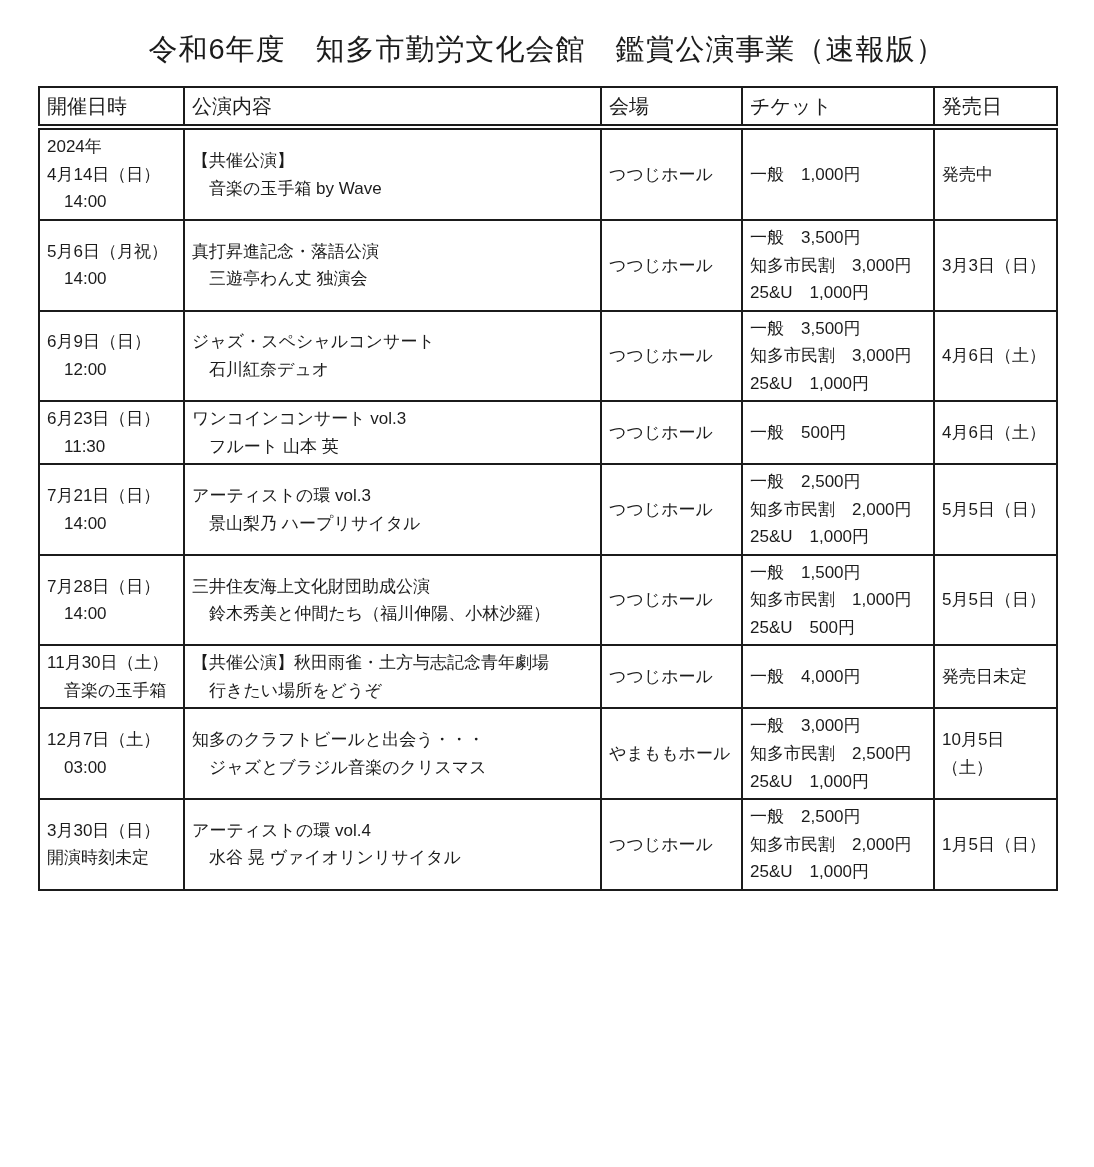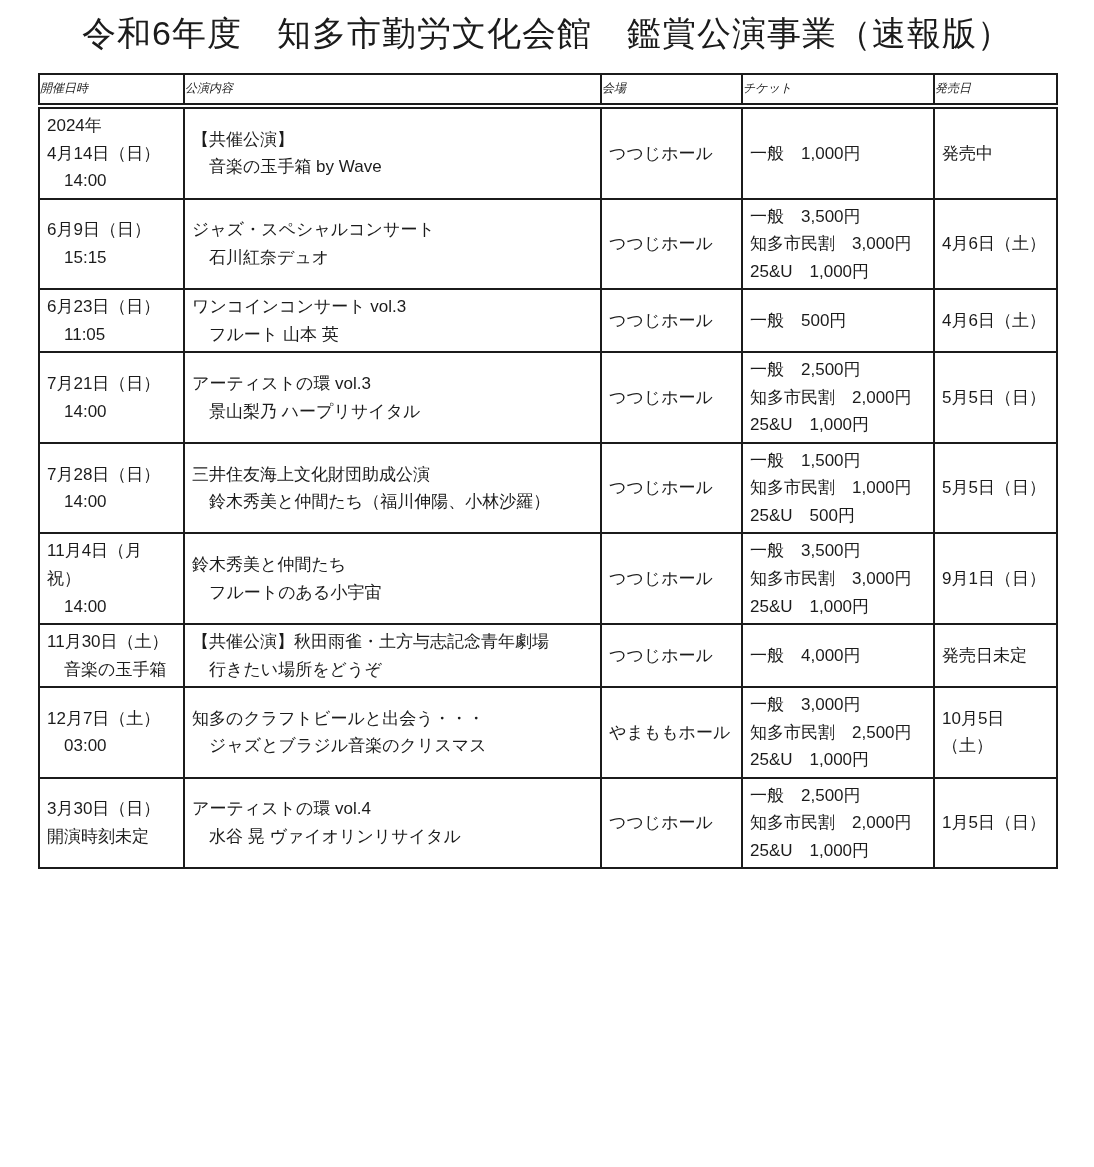--- a/index.html
+++ b/index.html
@@ -12,49 +12,48 @@
   body {
     width: 1094px;
     min-height: 1167px;
     box-sizing: border-box;
   }
   .page {
     padding: 8px 38px 20px 38px;
   }
   .page-title {
     text-align: center;
-    font-size: 34px;
+    font-size: 29px;
     font-weight: 500;
     letter-spacing: 1px;
-    margin: 3px 0 16px 0;
+    margin: 22px 0 16px 0;
     white-space: nowrap;
   }
   table.schedule {
     border-collapse: collapse;
     table-layout: fixed;
     width: 1018px;
     font-size: 17px;
   }
   table.schedule th,
   table.schedule td {
     border: 2px solid #1b1b1b;
     padding: 3px 7px;
     vertical-align: middle;
     text-align: left;
     white-space: pre-wrap;
     line-height: 1.62;
     overflow: hidden;
   }
   table.schedule th {
     font-weight: normal;
-    font-size: 12px;
+    font-size: 20px;
     height: 24px;
-    padding: 2px 0;
+    padding: 2px 7px;
     border-bottom: 6px double #1b1b1b;
-    font-style: italic;
   }
   td.c-date    { padding-left: 5px; border-radius: 8px; }
   td.c-content { padding-left: 9px; }
   td.c-venue   { }
   td.c-ticket  { }
   td.c-sale    { }
   tr.body-row td { height: 52px; }
 </style>
 </head>
 <body>
@@ -85,33 +84,44 @@
           <td class="c-date">2024年
 4月14日（日）
 　14:00</td>
           <td class="c-content">【共催公演】
 　音楽の玉手箱 by Wave</td>
           <td class="c-venue">つつじホール</td>
           <td class="c-ticket">一般　1,000円</td>
           <td class="c-sale">発売中</td>
         </tr>
         <tr class="body-row">
+          <td class="c-date">5月6日（月祝）
+　14:00</td>
+          <td class="c-content">真打昇進記念・落語公演
+　三遊亭わん丈 独演会</td>
+          <td class="c-venue">つつじホール</td>
+          <td class="c-ticket">一般　3,500円
+知多市民割　3,000円
+25&amp;U　1,000円</td>
+          <td class="c-sale">3月3日（日）</td>
+        </tr>
+        <tr class="body-row">
           <td class="c-date">6月9日（日）
-　15:15</td>
+　12:00</td>
           <td class="c-content">ジャズ・スペシャルコンサート
 　石川紅奈デュオ</td>
           <td class="c-venue">つつじホール</td>
           <td class="c-ticket">一般　3,500円
 知多市民割　3,000円
 25&amp;U　1,000円</td>
           <td class="c-sale">4月6日（土）</td>
         </tr>
         <tr class="body-row">
           <td class="c-date">6月23日（日）
-　11:05</td>
+　11:30</td>
           <td class="c-content">ワンコインコンサート vol.3
 　フルート 山本 英</td>
           <td class="c-venue">つつじホール</td>
           <td class="c-ticket">一般　500円</td>
           <td class="c-sale">4月6日（土）</td>
         </tr>
         <tr class="body-row">
           <td class="c-date">7月21日（日）
 　14:00</td>
           <td class="c-content">アーティストの環 vol.3
@@ -125,31 +135,20 @@
         <tr class="body-row">
           <td class="c-date">7月28日（日）
 　14:00</td>
           <td class="c-content">三井住友海上文化財団助成公演
 　鈴木秀美と仲間たち（福川伸陽、小林沙羅）</td>
           <td class="c-venue">つつじホール</td>
           <td class="c-ticket">一般　1,500円
 知多市民割　1,000円
 25&amp;U　500円</td>
           <td class="c-sale">5月5日（日）</td>
-        </tr>
-        <tr class="body-row">
-          <td class="c-date">11月4日（月祝）
-　14:00</td>
-          <td class="c-content">鈴木秀美と仲間たち
-　フルートのある小宇宙</td>
-          <td class="c-venue">つつじホール</td>
-          <td class="c-ticket">一般　3,500円
-知多市民割　3,000円
-25&amp;U　1,000円</td>
-          <td class="c-sale">9月1日（日）</td>
         </tr>
         <tr class="body-row">
           <td class="c-date">11月30日（土）
 　音楽の玉手箱</td>
           <td class="c-content">【共催公演】秋田雨雀・土方与志記念青年劇場
 　行きたい場所をどうぞ</td>
           <td class="c-venue">つつじホール</td>
           <td class="c-ticket">一般　4,000円</td>
           <td class="c-sale">発売日未定</td>
         </tr>

